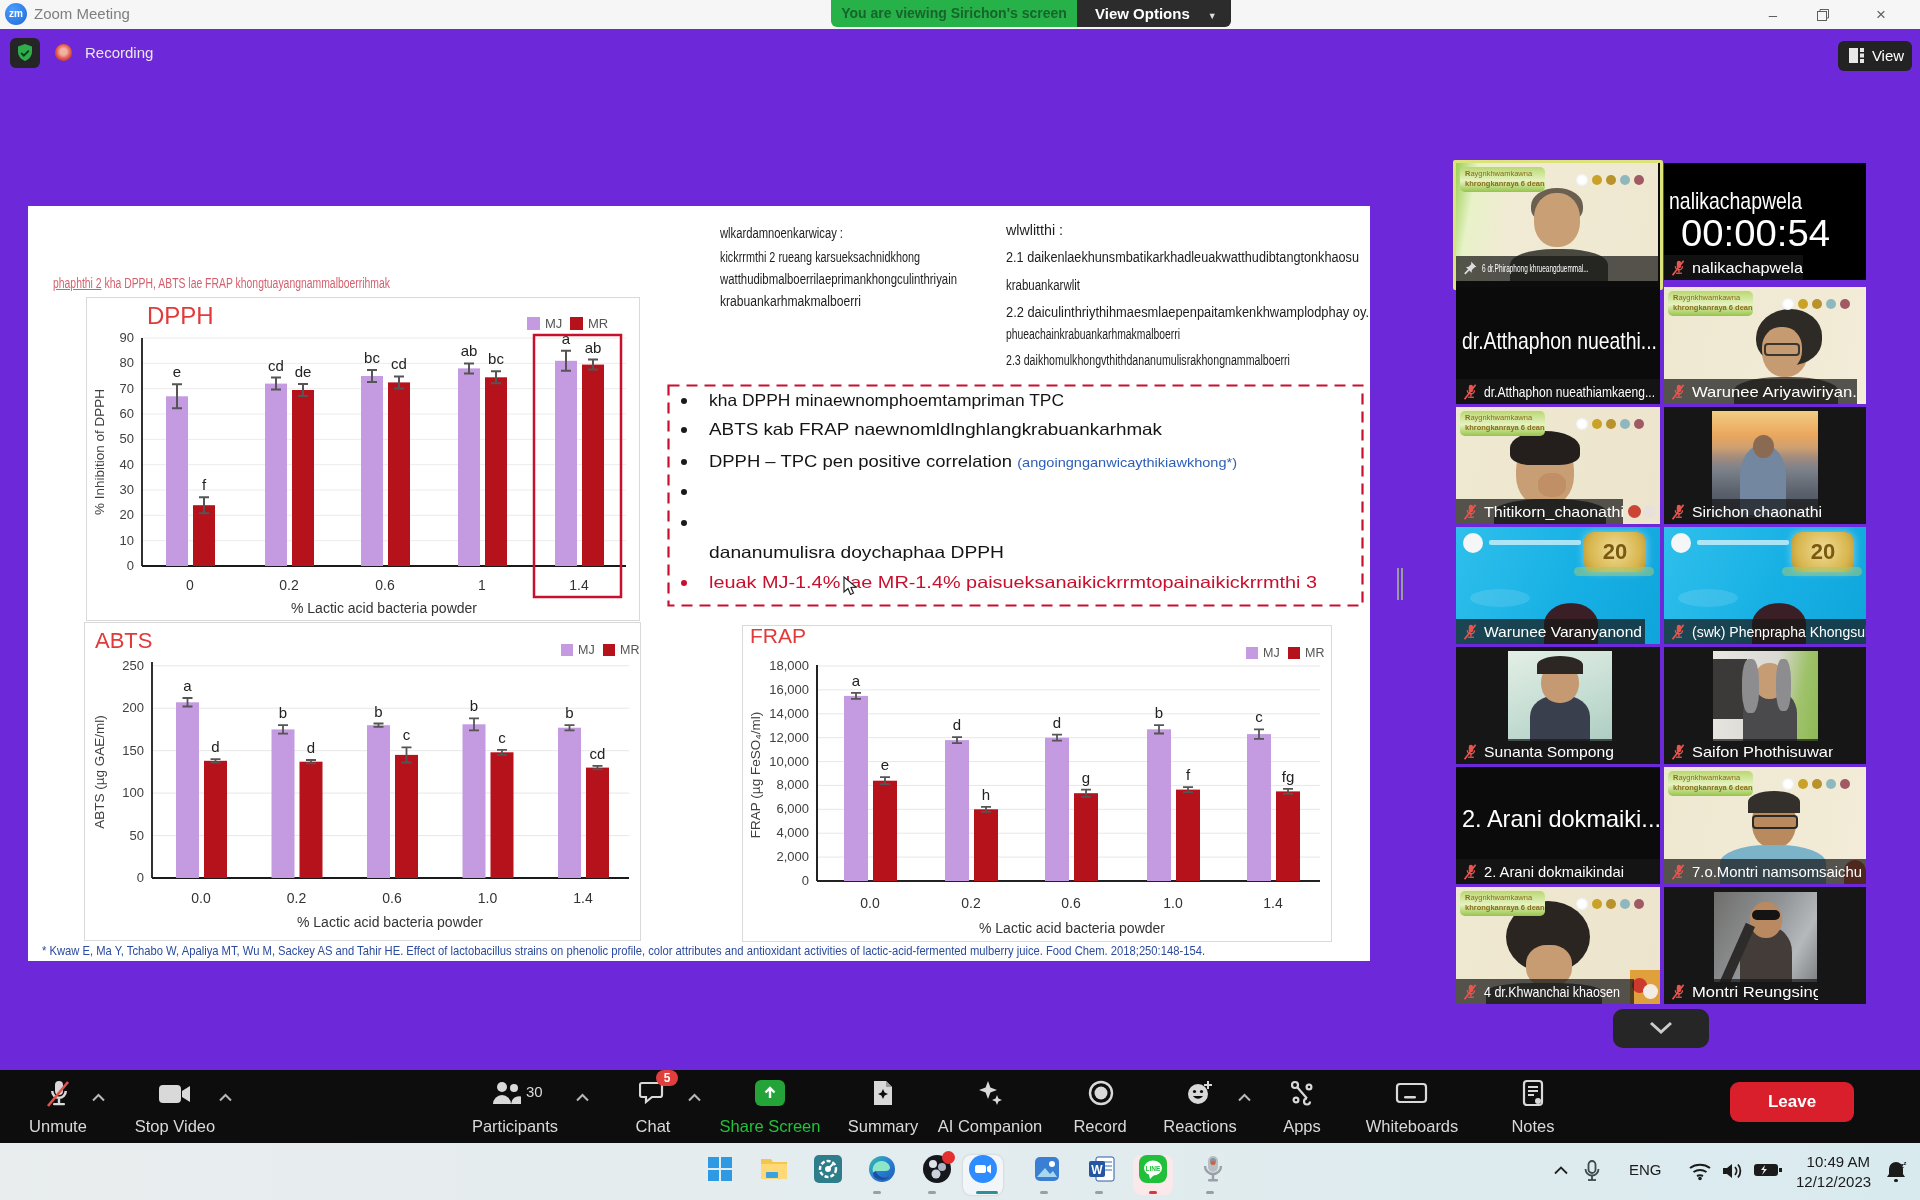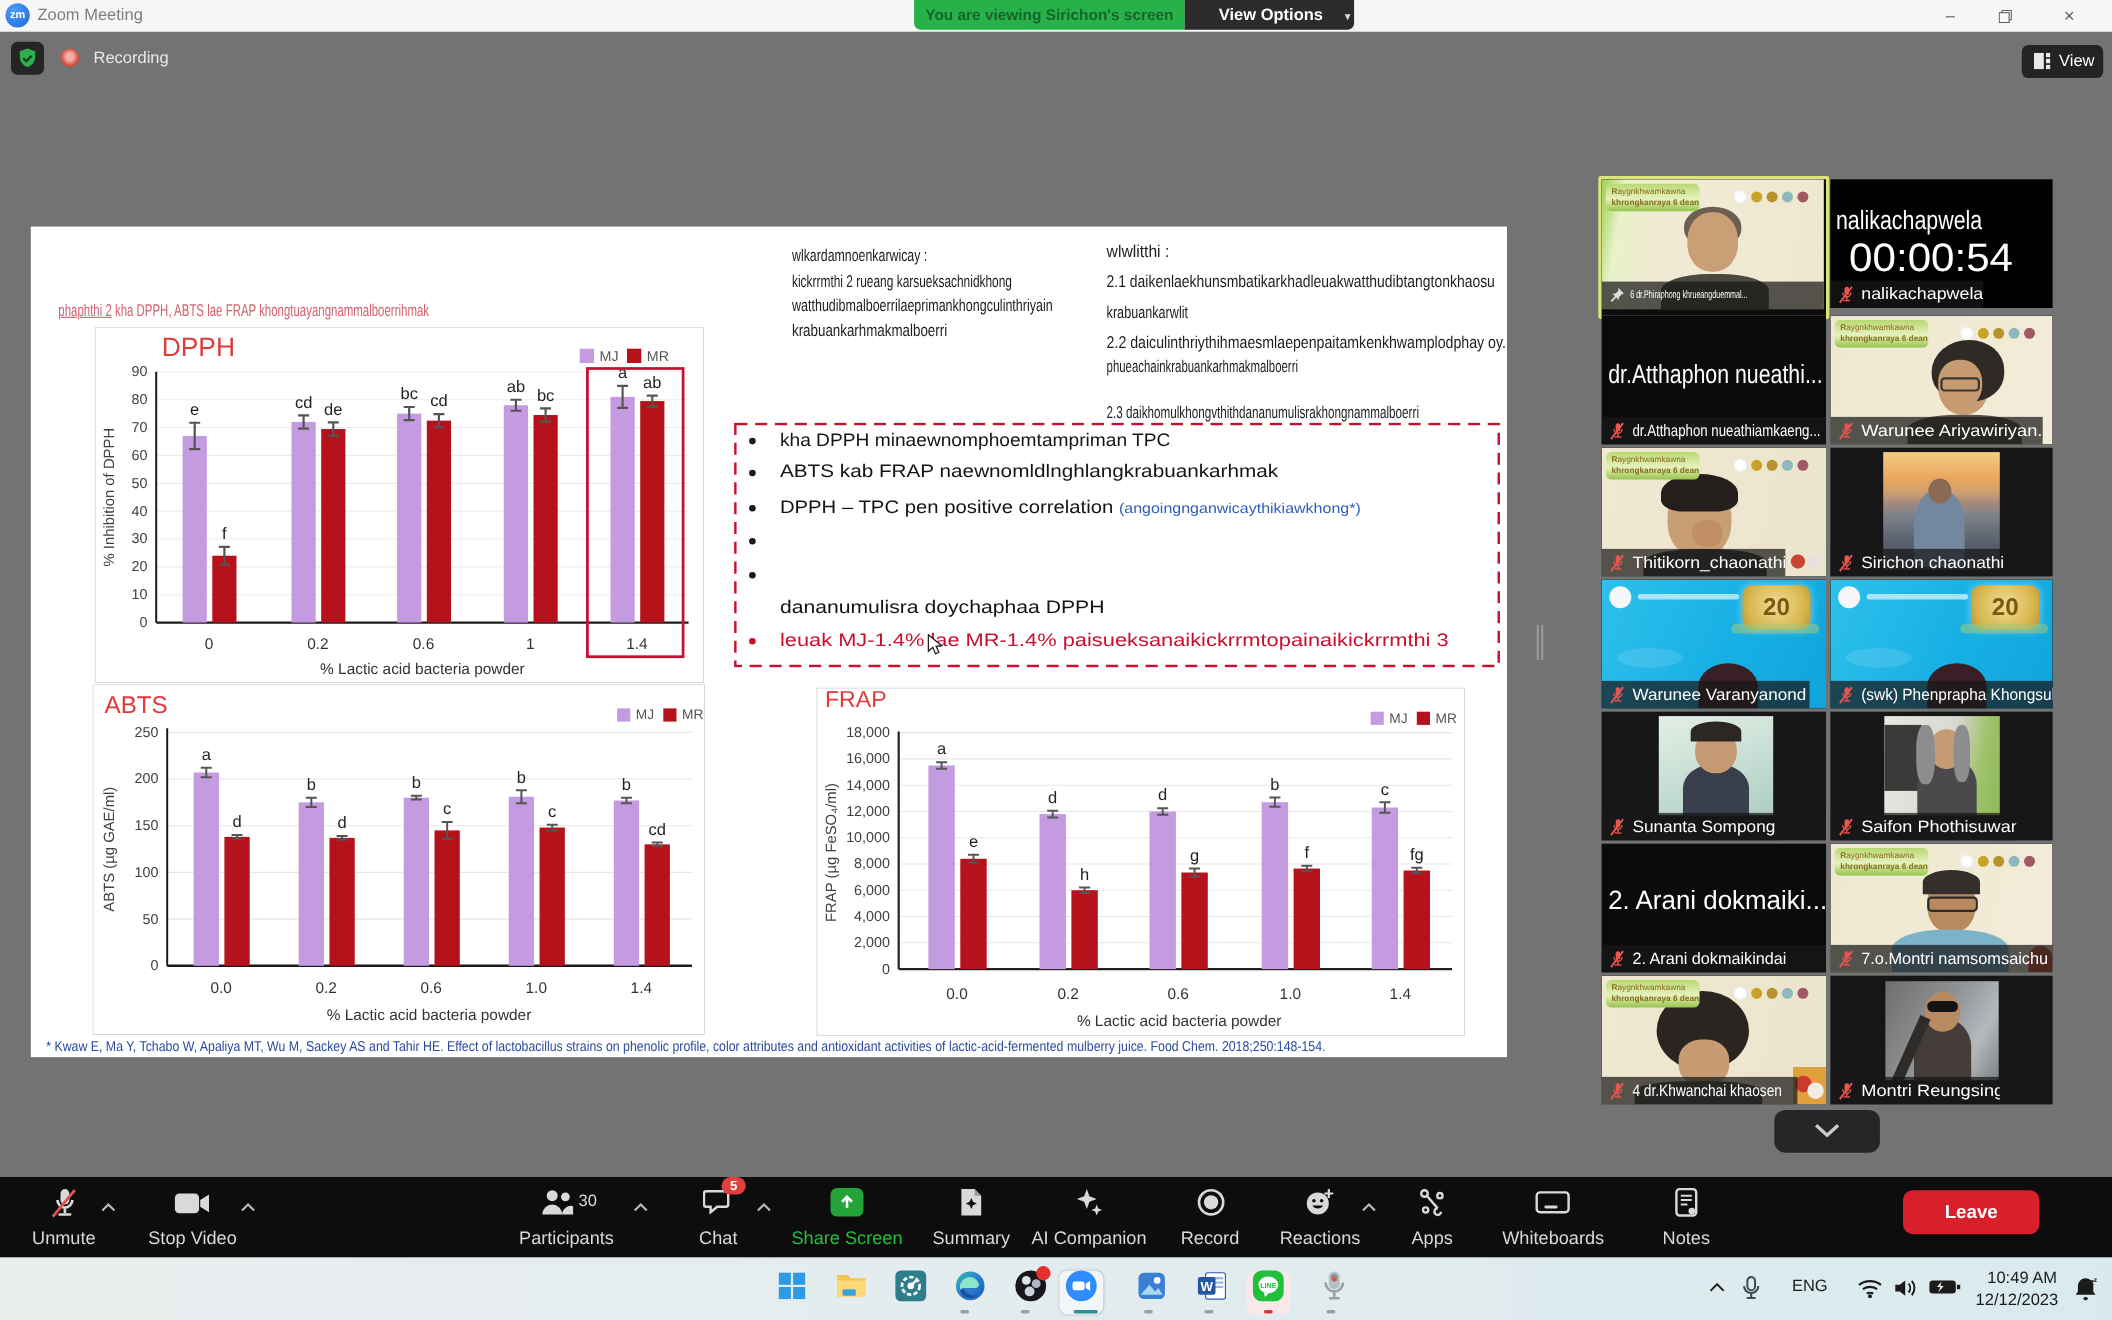--- a/index.html
+++ b/index.html
@@ -7,24 +7,24 @@
   .abs{position:absolute;}
   #titlebar{position:absolute;left:0;top:0;width:1920px;height:29px;background:#f6f6f6;}
   #zmlogo{position:absolute;left:5px;top:3px;width:22px;height:22px;border-radius:50%;
     background:radial-gradient(circle at 35% 30%,#4a9dff,#2069d6);color:#fff;font-size:10px;
     text-align:center;line-height:22px;font-weight:bold;}
   #zmtitle{position:absolute;left:34px;top:5px;font-size:15px;color:#7e7e7e;}
   #greenbanner{position:absolute;left:831px;top:0px;width:246px;height:27px;background:#26b248;
     border-radius:0 0 0 6px;color:#17642c;font-weight:bold;font-size:14px;text-align:center;line-height:27px;}
   #viewopts{position:absolute;left:1077px;top:0px;width:154px;height:27px;background:#2c2c2c;
     border-radius:0 0 6px 0;color:#fff;font-weight:bold;font-size:15px;line-height:27px;}
-  #viewopts span{margin-left:31px;}
+  #viewopts span{margin-left:18px;}
   #viewopts .chev{margin-left:18px;font-weight:normal;font-size:11px;color:#ddd;}
   .winctl{position:absolute;top:0;width:46px;height:29px;color:#5f5f5f;text-align:center;line-height:29px;font-size:15px;}
-  #meet{position:absolute;left:0;top:29px;width:1920px;height:1041px;background:#737373;text-decoration:underline;}
+  #meet{position:absolute;left:0;top:29px;width:1920px;height:1041px;background:#6d28d9;text-decoration:underline;}
   #recshield{position:absolute;left:10px;top:9px;width:30px;height:30px;background:#252525;border-radius:6px;}
   #rec{position:absolute;left:55px;top:15px;width:17px;height:17px;border-radius:50%;
      background:radial-gradient(circle at 50% 45%,#f5b0a6 0 25%,#d94f41 60%,#b03a30);}
   #rectext{position:absolute;left:85px;top:15px;color:#e8e8e8;font-size:15px;}
   #viewbtn{position:absolute;left:1838px;top:12px;width:74px;height:30px;background:#232323;border-radius:6px;
      color:#fff;font-size:15px;line-height:30px;text-align:center;}
   #slide{position:absolute;left:28px;top:177px;width:1342px;height:755px;background:#fff;}
   .handle{position:absolute;width:2px;height:32px;background:#9a9a9a;}
   .tile{position:absolute;width:204px;height:118px;background:#0d0d0d;overflow:hidden;}
   .nlabel{position:absolute;left:0;bottom:0;height:25px;background:rgba(24,24,24,.72);
@@ -71,21 +71,21 @@
   <div class="abs" style="left:25px;top:68px;font-size:15.5px;color:#d4606e;"><span style="white-space:nowrap;display:inline-block;transform-origin:0 60%;transform:scaleX(0.6713);"><u>phaphthi 2</u> kha DPPH, ABTS lae FRAP khongtuayangnammalboerrihmak</span></div>
   <div class="abs" style="left:692px;top:18px;font-size:15.5px;color:#1d1d1d;"><span style="white-space:nowrap;display:inline-block;transform-origin:0 60%;transform:scaleX(0.7247);">wlkardamnoenkarwicay :</span></div>
   <div class="abs" style="left:692px;top:42px;font-size:15.5px;color:#1d1d1d;"><span style="white-space:nowrap;display:inline-block;transform-origin:0 60%;transform:scaleX(0.6992);">kickrrmthi 2 rueang karsueksachnidkhong</span></div>
   <div class="abs" style="left:692px;top:64px;font-size:15.5px;color:#1d1d1d;"><span style="white-space:nowrap;display:inline-block;transform-origin:0 60%;transform:scaleX(0.7335);">watthudibmalboerrilaeprimankhongculinthriyain</span></div>
   <div class="abs" style="left:692px;top:86px;font-size:15.5px;color:#1d1d1d;"><span style="white-space:nowrap;display:inline-block;transform-origin:0 60%;transform:scaleX(0.7831);">krabuankarhmakmalboerri</span></div>
   <div class="abs" style="left:978px;top:15px;font-size:15.5px;color:#1d1d1d;"><span style="white-space:nowrap;display:inline-block;transform-origin:0 60%;transform:scaleX(0.9191);">wlwlitthi :</span></div>
   <div class="abs" style="left:978px;top:42px;font-size:15.5px;color:#1d1d1d;"><span style="white-space:nowrap;display:inline-block;transform-origin:0 60%;transform:scaleX(0.8176);">2.1 daikenlaekhunsmbatikarkhadleuakwatthudibtangtonkhaosu</span></div>
   <div class="abs" style="left:978px;top:70px;font-size:15.5px;color:#1d1d1d;"><span style="white-space:nowrap;display:inline-block;transform-origin:0 60%;transform:scaleX(0.7405);">krabuankarwlit</span></div>
   <div class="abs" style="left:978px;top:97px;font-size:15.5px;color:#1d1d1d;"><span style="white-space:nowrap;display:inline-block;transform-origin:0 60%;transform:scaleX(0.8299);">2.2 daiculinthriythihmaesmlaepenpaitamkenkhwamplodphay oy.</span></div>
   <div class="abs" style="left:978px;top:119px;font-size:15.5px;color:#1d1d1d;"><span style="white-space:nowrap;display:inline-block;transform-origin:0 60%;transform:scaleX(0.6687);">phueachainkrabuankarhmakmalboerri</span></div>
-  <div class="abs" style="left:978px;top:145px;font-size:15.5px;color:#1d1d1d;margin-top:16px;"><span style="white-space:nowrap;display:inline-block;transform-origin:0 60%;transform:scaleX(0.6852);">2.3 daikhomulkhongvthithdananumulisrakhongnammalboerri</span></div>
+  <div class="abs" style="left:978px;top:145px;font-size:15.5px;color:#1d1d1d;"><span style="white-space:nowrap;display:inline-block;transform-origin:0 60%;transform:scaleX(0.6852);">2.3 daikhomulkhongvthithdananumulisrakhongnammalboerri</span></div>
   <svg class="abs" style="left:639px;top:178px" width="697" height="223">
         <rect x="1.5" y="1.5" width="694" height="220" fill="none" stroke="#c8102e" stroke-width="2.2" stroke-dasharray="11 7"></rect>
       </svg>
   <div class="abs" style="left:681px;top:185px;font-size:16.5px;color:#141414;"><span style="white-space:nowrap;display:inline-block;transform-origin:0 60%;transform:scaleX(1.0558);">kha DPPH minaewnomphoemtampriman TPC</span></div>
   <div class="abs" style="left:653px;top:192px;width:6px;height:6px;border-radius:50%;background:#1a1a1a;"></div>
   <div class="abs" style="left:681px;top:214px;font-size:16.5px;color:#141414;"><span style="white-space:nowrap;display:inline-block;transform-origin:0 60%;transform:scaleX(1.1415);">ABTS kab FRAP naewnomldlnghlangkrabuankarhmak</span></div>
   <div class="abs" style="left:653px;top:221px;width:6px;height:6px;border-radius:50%;background:#1a1a1a;"></div>
   <div class="abs" style="left:681px;top:246px;font-size:16.5px;color:#141414;"><span style="white-space:nowrap;display:inline-block;transform-origin:0 60%;transform:scaleX(1.1179);">DPPH – TPC pen positive correlation <span style="font-size:13px;color:#2e5fb8;">(angoingnganwicaythikiawkhong*)</span></span></div>
   <div class="abs" style="left:653px;top:253px;width:6px;height:6px;border-radius:50%;background:#1a1a1a;"></div>
   <div class="abs" style="left:653px;top:283px;width:6px;height:6px;border-radius:50%;background:#1a1a1a;"></div>

